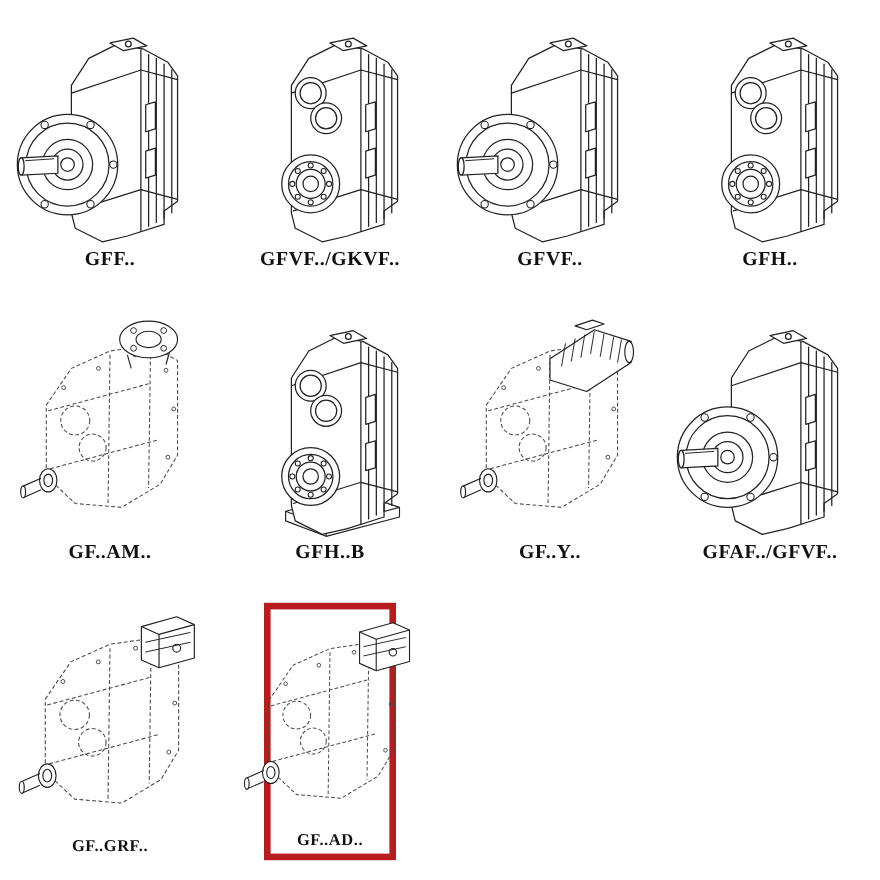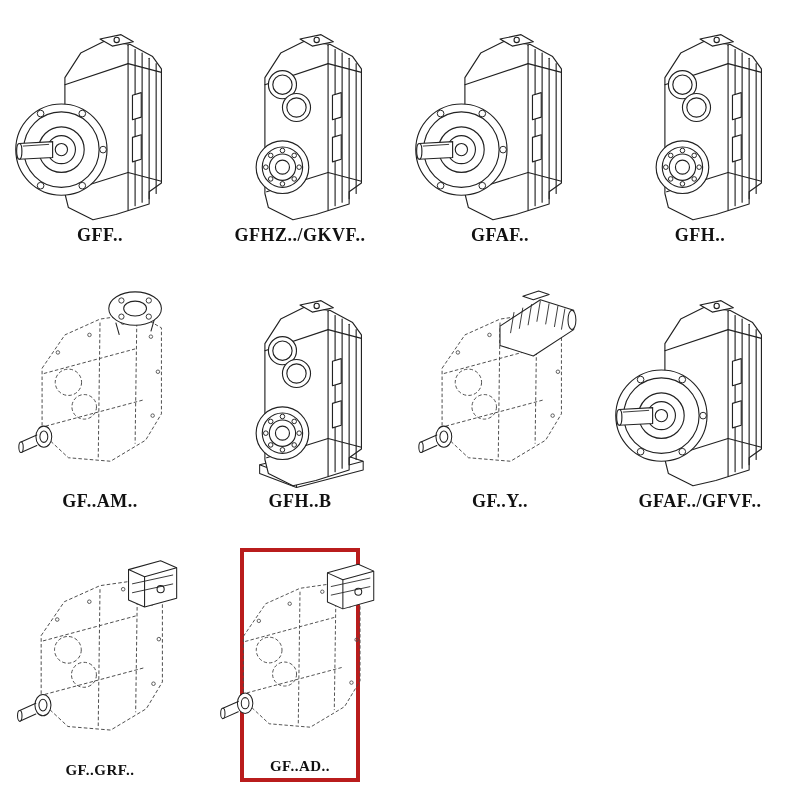--- a/index.html
+++ b/index.html
@@ -2,21 +2,21 @@
 <html><head>
 <meta charset="utf-8">
 <style>
   html,body{margin:0;padding:0;background:#ffffff;}
   body{width:800px;height:800px;overflow:hidden;font-family:"Liberation Serif",serif;}
   .catalog{width:800px;height:800px;display:grid;grid-template-columns:repeat(4,200px);grid-template-rows:repeat(3,266px);}
   .cell{display:flex;flex-direction:column;align-items:center;justify-content:flex-end;box-sizing:border-box;padding:2px 1px 4px 1px;}
   .cell svg.drawing{width:192px;height:222px;display:block;}
   .label{font-weight:700;font-size:18px;letter-spacing:.5px;color:#111;text-align:center;white-space:nowrap;line-height:1.1;margin-top:2px;}
   .label.large{font-size:15px;}
-  .cell.boxed{border:4px solid #b91c1c;}
+  .cell.boxed{border:6px solid #b91c1c;}
   .defs-holder{position:absolute;width:0;height:0;overflow:hidden;}
 </style>
 </head>
 <body>
 
 <svg class="defs-holder" aria-hidden="true">
   <defs>
 
     <g id="body-solid" stroke="#222" stroke-width="1.3" fill="#fff" stroke-linejoin="round" stroke-linecap="round">
       <path d="M60,68 L78,40 L106,26 L134,30 L160,44 L170,58 L170,188 L156,198 L156,212 L118,224 L92,230 L64,216 L60,200 Z"></path>
@@ -176,29 +176,29 @@
     <svg class="drawing" viewBox="0 0 200 235">
       <use href="#sym-flange"></use>
     </svg>
     <figcaption class="label">GFF..</figcaption>
   </figure>
 
   <figure class="cell">
     <svg class="drawing" viewBox="0 0 200 235">
       <use href="#sym-bores"></use>
     </svg>
-    <figcaption class="label">GFHZ../GKVF..</figcaption>
+    <figcaption class="label">GFVF../GKVF..</figcaption>
   </figure>
 
 
   <figure class="cell">
     <svg class="drawing" viewBox="0 0 200 235">
       <use href="#sym-flange"></use>
     </svg>
-    <figcaption class="label">GFAF..</figcaption>
+    <figcaption class="label">GFVF..</figcaption>
   </figure>
 
   <figure class="cell">
     <svg class="drawing" viewBox="0 0 200 235">
       <use href="#sym-bores"></use>
     </svg>
     <figcaption class="label">GFH..</figcaption>
   </figure>
 
   <figure class="cell">

